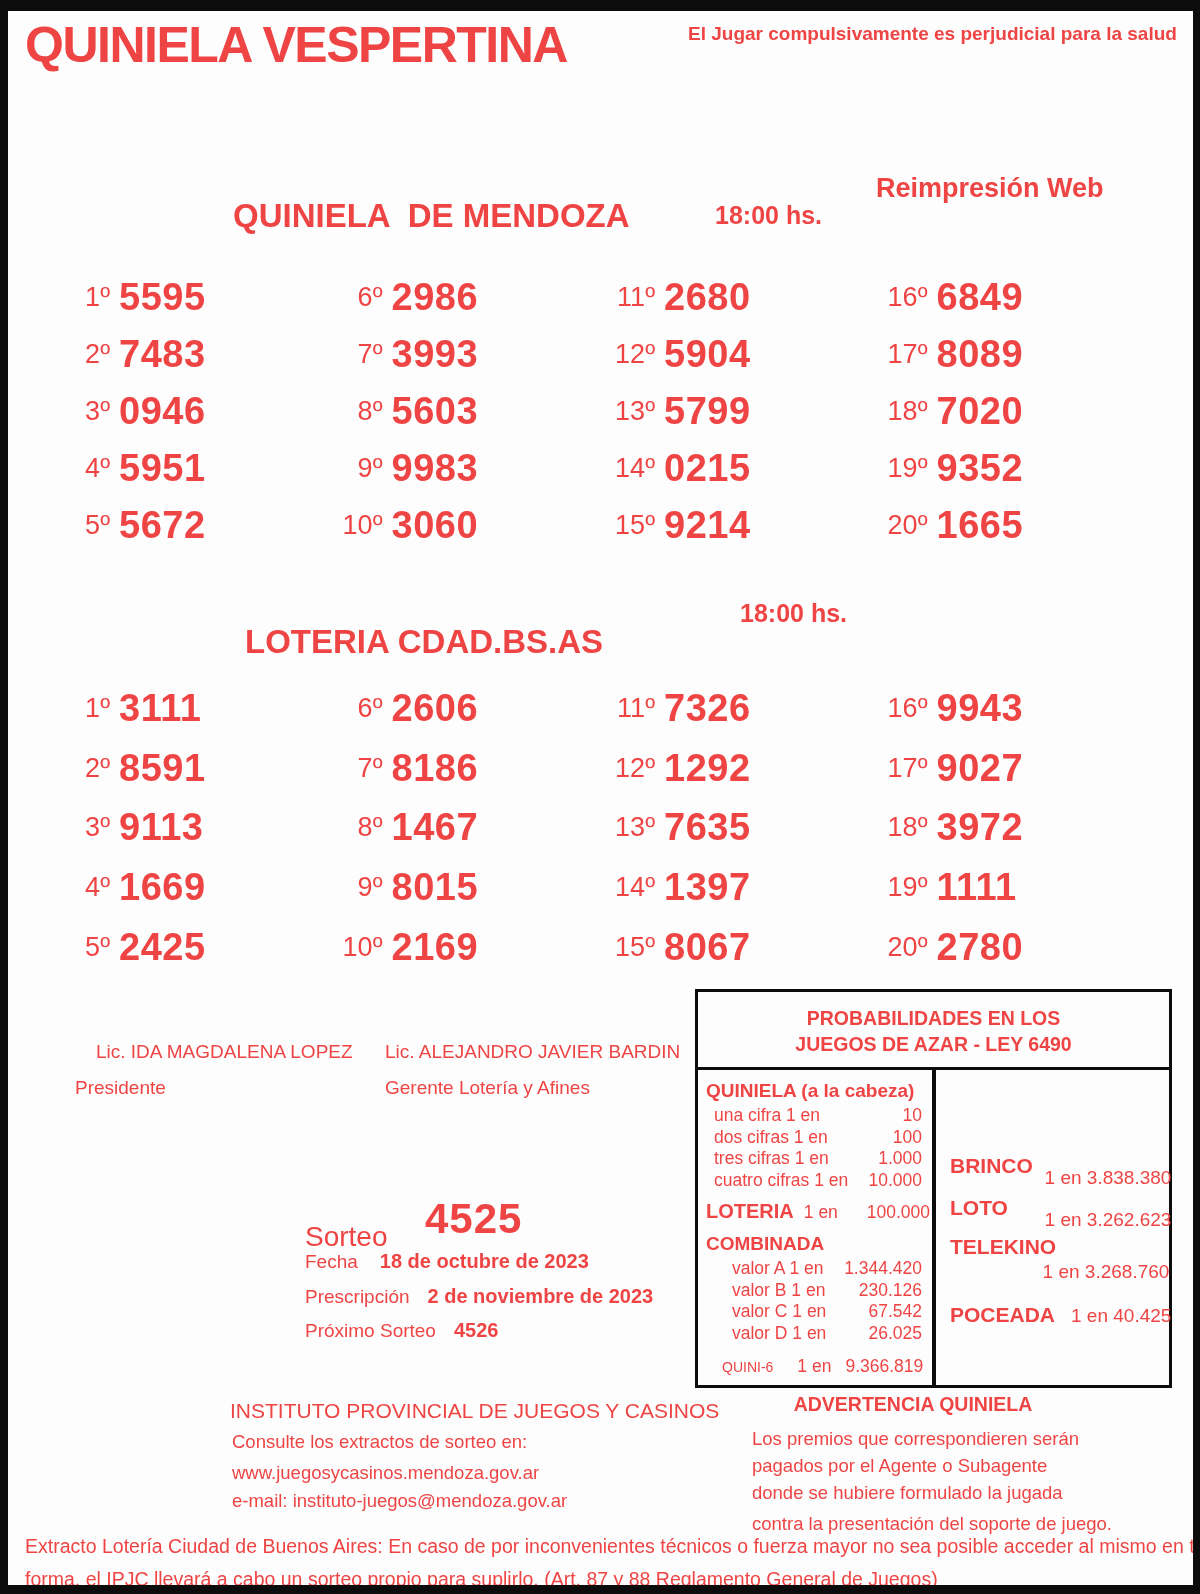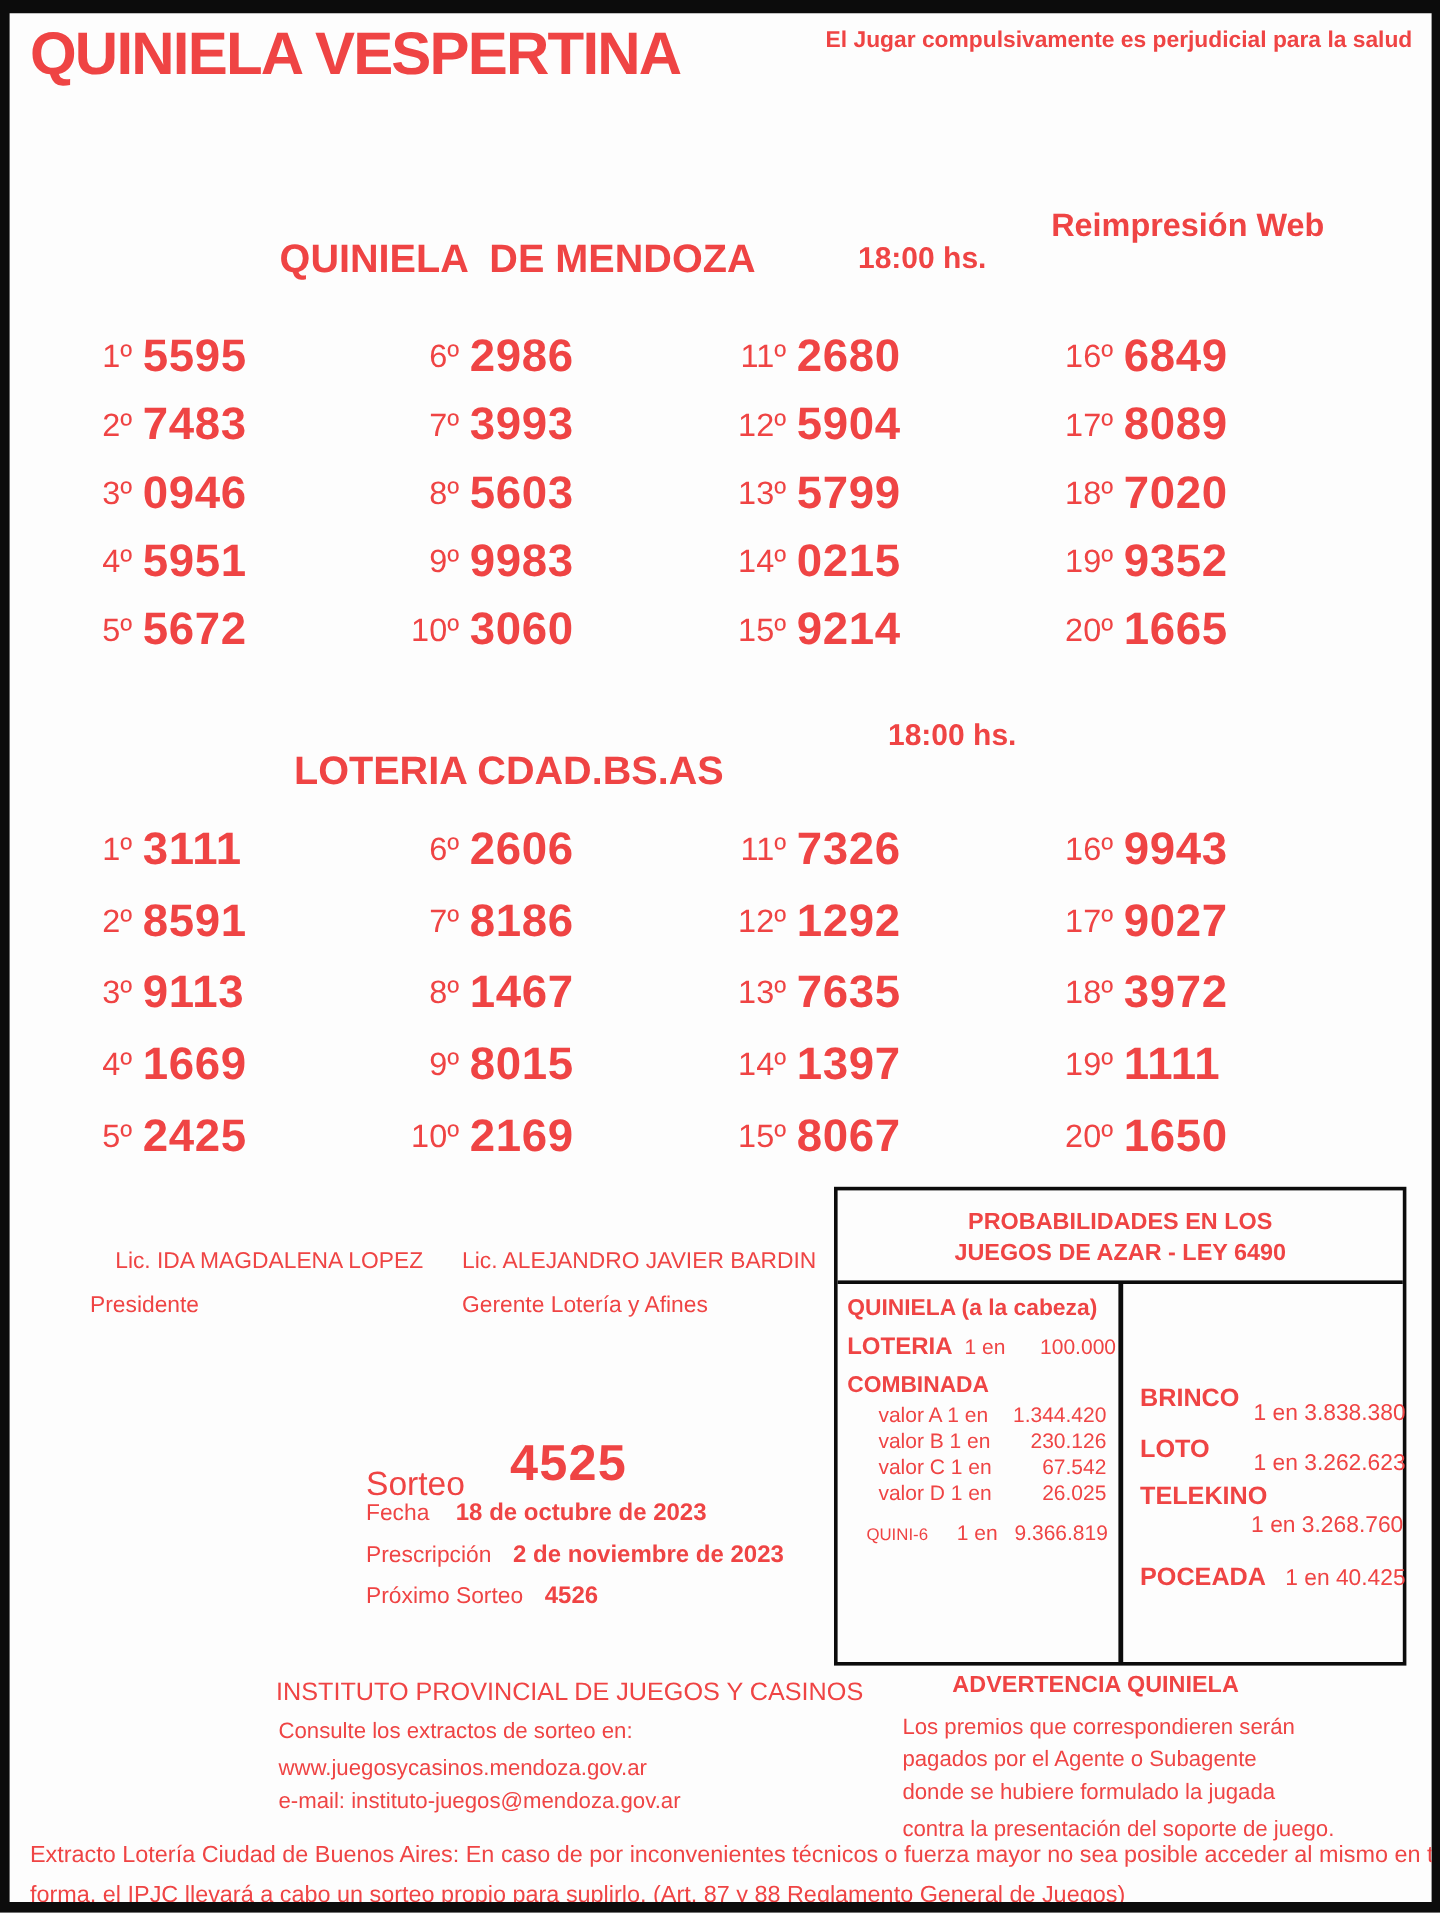--- a/index.html
+++ b/index.html
@@ -311,37 +311,59 @@
         <span class="num">3972</span>
       </div>
 
       <div class="cell">
         <span class="ord">19º</span>
         <span class="num">1111</span>
       </div>
 
       <div class="cell">
         <span class="ord">20º</span>
-        <span class="num">1650</span>
+        <span class="num">2780</span>
       </div>
     </div>
 
   <div class="abs official-name" style="left:67px;top:1030px;margin-left:21px;">Lic. IDA MAGDALENA LOPEZ</div>
   <div class="abs official-role" style="left:67px;top:1066px;">Presidente</div>
   <div class="abs official-name" style="left:377px;top:1030px;">Lic. ALEJANDRO JAVIER BARDIN</div>
   <div class="abs official-role" style="left:377px;top:1066px;">Gerente Lotería y Afines</div>
 
   <div class="abs prob-box">
     <div class="prob-head">
       <div>PROBABILIDADES EN LOS</div>
       <div>JUEGOS DE AZAR - LEY 6490</div>
     </div>
     <div class="prob-body">
       <div class="prob-left">
         <div class="prob-subhead">QUINIELA (a la cabeza)</div>
+        <div>
+
+            <div class="prob-row">
+              <span class="lbl">una cifra  1 en</span>
+              <span class="val">10</span>
+            </div>
+
+            <div class="prob-row">
+              <span class="lbl">dos cifras 1 en</span>
+              <span class="val">100</span>
+            </div>
+
+            <div class="prob-row">
+              <span class="lbl">tres cifras 1 en</span>
+              <span class="val">1.000</span>
+            </div>
+
+            <div class="prob-row">
+              <span class="lbl">cuatro cifras 1 en</span>
+              <span class="val">10.000</span>
+            </div>
+          </div>
         <div class="loteria-row">
           <span class="g-name">LOTERIA</span>
           <span class="mid">1 en</span>
           <span class="val">100.000</span>
         </div>
         <div class="prob-subhead">COMBINADA</div>
         <div>
 
             <div class="prob-row indent">
               <span class="lbl">valor A 1 en</span>

